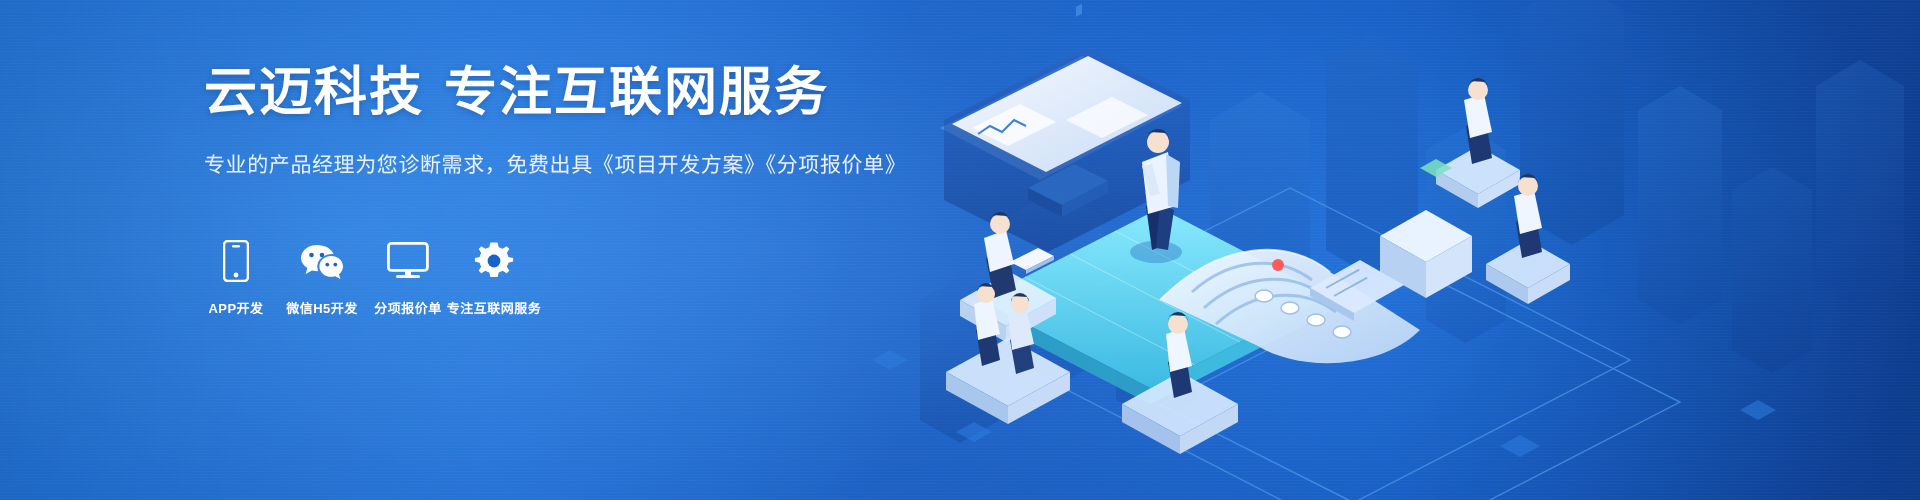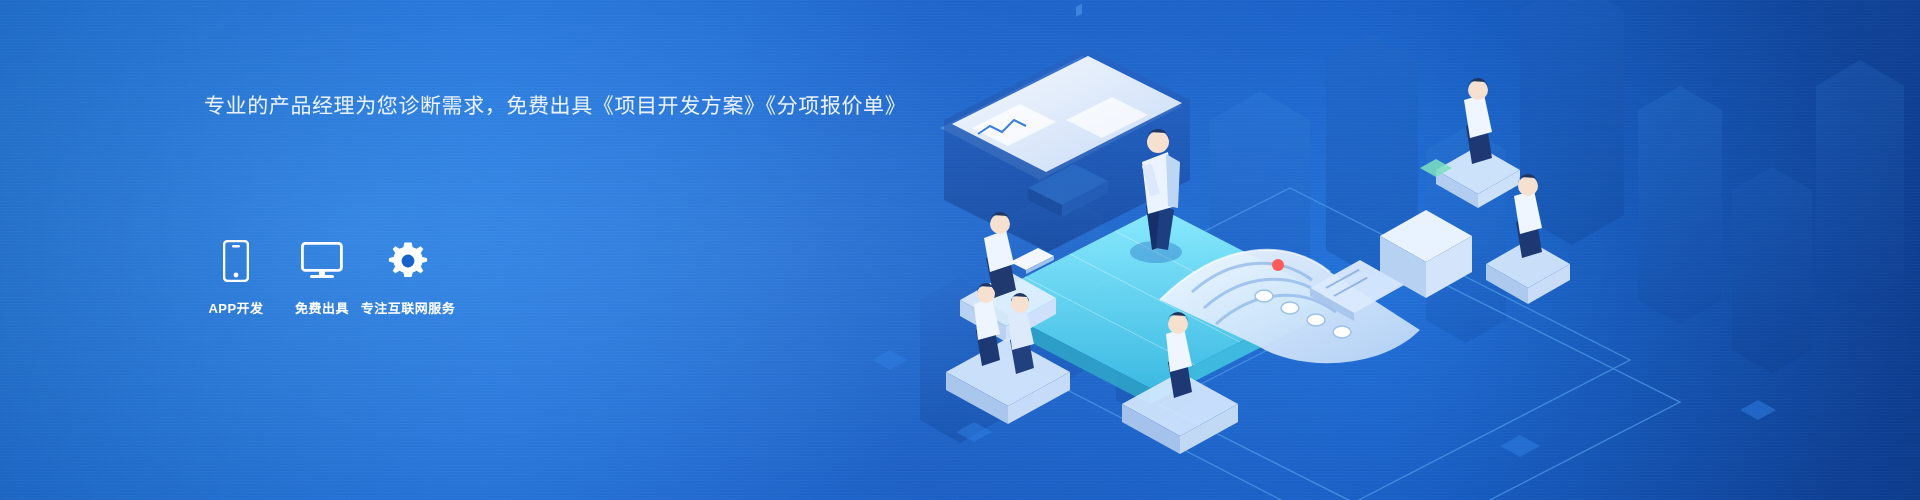--- a/index.html
+++ b/index.html
@@ -288,50 +288,64 @@
       <g>
         <polygon points="560,168 576,159 592,168 576,177" fill="#7ce0c0" opacity="0.85"></polygon>
       </g>
 
     </svg>
   </div>
 
   <div class="vignette"></div>
 
   <div class="copy">
+    <h1 class="headline"><span>云迈科技</span><span class="gap"></span><span>专注互联网服务</span></h1>
 
     <p class="sub">
       <span class="sub-line">专业的产品经理为您诊断需求，免费出具《项目开发方案》《分项报价单》</span>
     </p>
   </div>
 
   <div class="services">
 
     <div class="service">
       <span class="glyph">
         <svg width="26" height="42" viewBox="0 0 26 42" xmlns="http://www.w3.org/2000/svg">
           <rect x="1" y="1" width="24" height="40" rx="4" ry="4" fill="none" stroke="#ffffff" stroke-width="2.6"></rect>
           <rect x="9" y="5" width="8" height="2.6" rx="1.3" fill="#ffffff"></rect>
           <circle cx="13" cy="35" r="2.4" fill="#ffffff"></circle>
         </svg>
       </span>
       <span class="label">APP开发</span>
     </div>
 
 
+    <div class="service">
+      <span class="glyph">
+        <svg width="44" height="38" viewBox="0 0 44 38" xmlns="http://www.w3.org/2000/svg">
+          <path d="M17 3 C 8 3 1 9 1 16 C 1 20 3.5 23.6 7.4 26 L 5.6 32 L 12 28.6 C 13.6 29 15.3 29.2 17 29.2 C 17.4 29.2 17.8 29.2 18.2 29.1 C 17.6 27.7 17.3 26.2 17.3 24.6 C 17.3 17.6 23.9 12 32 12 C 32.5 12 33 12 33.5 12.1 C 31.8 6.8 25.1 3 17 3 Z" fill="#ffffff"></path>
+          <circle cx="11.5" cy="13" r="2.3" fill="#1763c9"></circle>
+          <circle cx="22" cy="13" r="2.3" fill="#1763c9"></circle>
+          <path d="M43 24.4 C 43 18.6 37.7 14 31.2 14 C 24.7 14 19.4 18.6 19.4 24.4 C 19.4 30.2 24.7 34.8 31.2 34.8 C 32.6 34.8 33.9 34.6 35.2 34.2 L 40.4 37 L 39 32.2 C 41.5 30.3 43 27.5 43 24.4 Z" fill="#ffffff"></path>
+          <circle cx="27.3" cy="22.6" r="1.9" fill="#1763c9"></circle>
+          <circle cx="35.3" cy="22.6" r="1.9" fill="#1763c9"></circle>
+        </svg>
+      </span>
+      <span class="label">微信H5开发</span>
+    </div>
 
     <div class="service">
       <span class="glyph">
         <svg width="42" height="38" viewBox="0 0 42 38" xmlns="http://www.w3.org/2000/svg">
           <rect x="1.4" y="1.4" width="39" height="27" rx="3" ry="3" fill="none" stroke="#ffffff" stroke-width="2.8"></rect>
           <rect x="18" y="28" width="6" height="5" fill="#ffffff"></rect>
           <rect x="9" y="33" width="24" height="3" rx="1.5" fill="#ffffff"></rect>
         </svg>
       </span>
-      <span class="label">免费出具</span>
+      <span class="label">分项报价单</span>
     </div>
 
     <div class="service">
       <span class="glyph">
         <svg width="40" height="40" viewBox="0 0 40 40" xmlns="http://www.w3.org/2000/svg">
           <path d="M20 1.5 l3.6 0 1.1 4.7 a14.8 14.8 0 0 1 3.9 1.6 l4.1 -2.5 2.6 2.6 -2.5 4.1 a14.8 14.8 0 0 1 1.6 3.9 l4.7 1.1 0 3.6 -4.7 1.1 a14.8 14.8 0 0 1 -1.6 3.9 l2.5 4.1 -2.6 2.6 -4.1 -2.5 a14.8 14.8 0 0 1 -3.9 1.6 l-1.1 4.7 -3.6 0 -3.6 0 -1.1 -4.7 a14.8 14.8 0 0 1 -3.9 -1.6 l-4.1 2.5 -2.6 -2.6 2.5 -4.1 a14.8 14.8 0 0 1 -1.6 -3.9 l-4.7 -1.1 0 -3.6 4.7 -1.1 a14.8 14.8 0 0 1 1.6 -3.9 l-2.5 -4.1 2.6 -2.6 4.1 2.5 a14.8 14.8 0 0 1 3.9 -1.6 l1.1 -4.7 z" fill="#ffffff"></path>
           <circle cx="20" cy="20" r="6.4" fill="#1763c9"></circle>
         </svg>
       </span>
       <span class="label">专注互联网服务</span>

